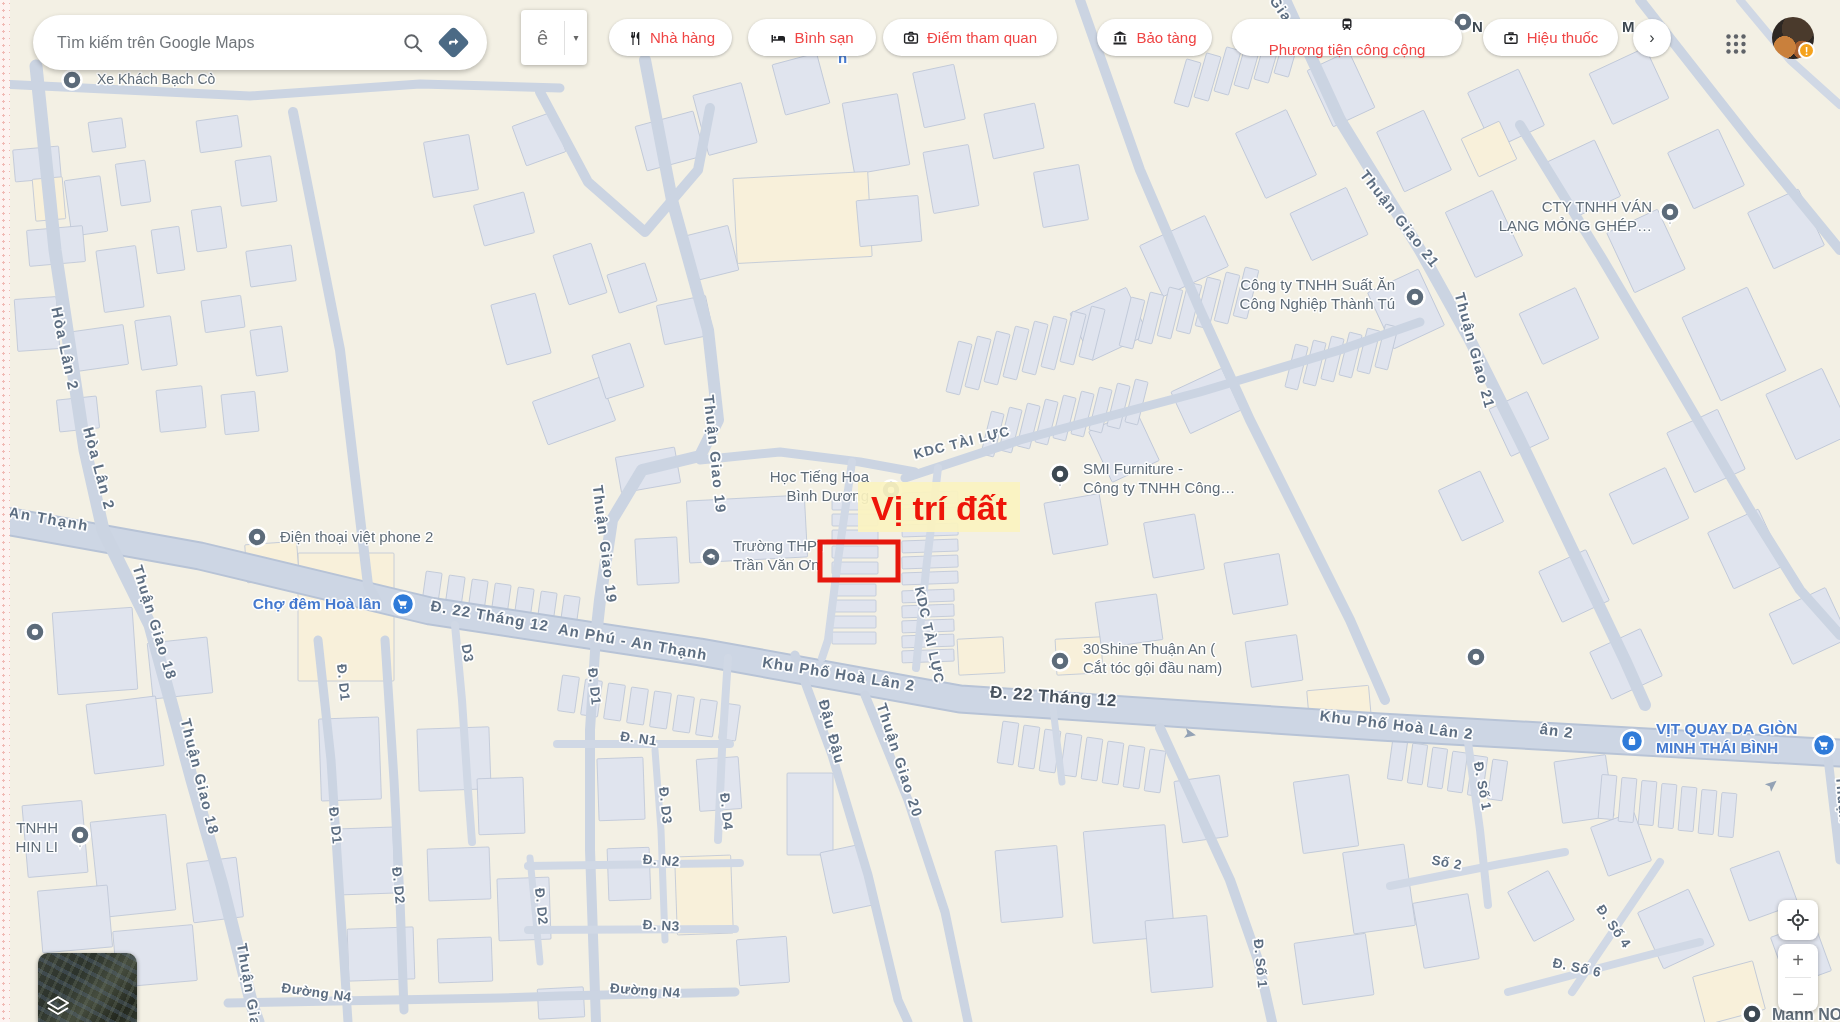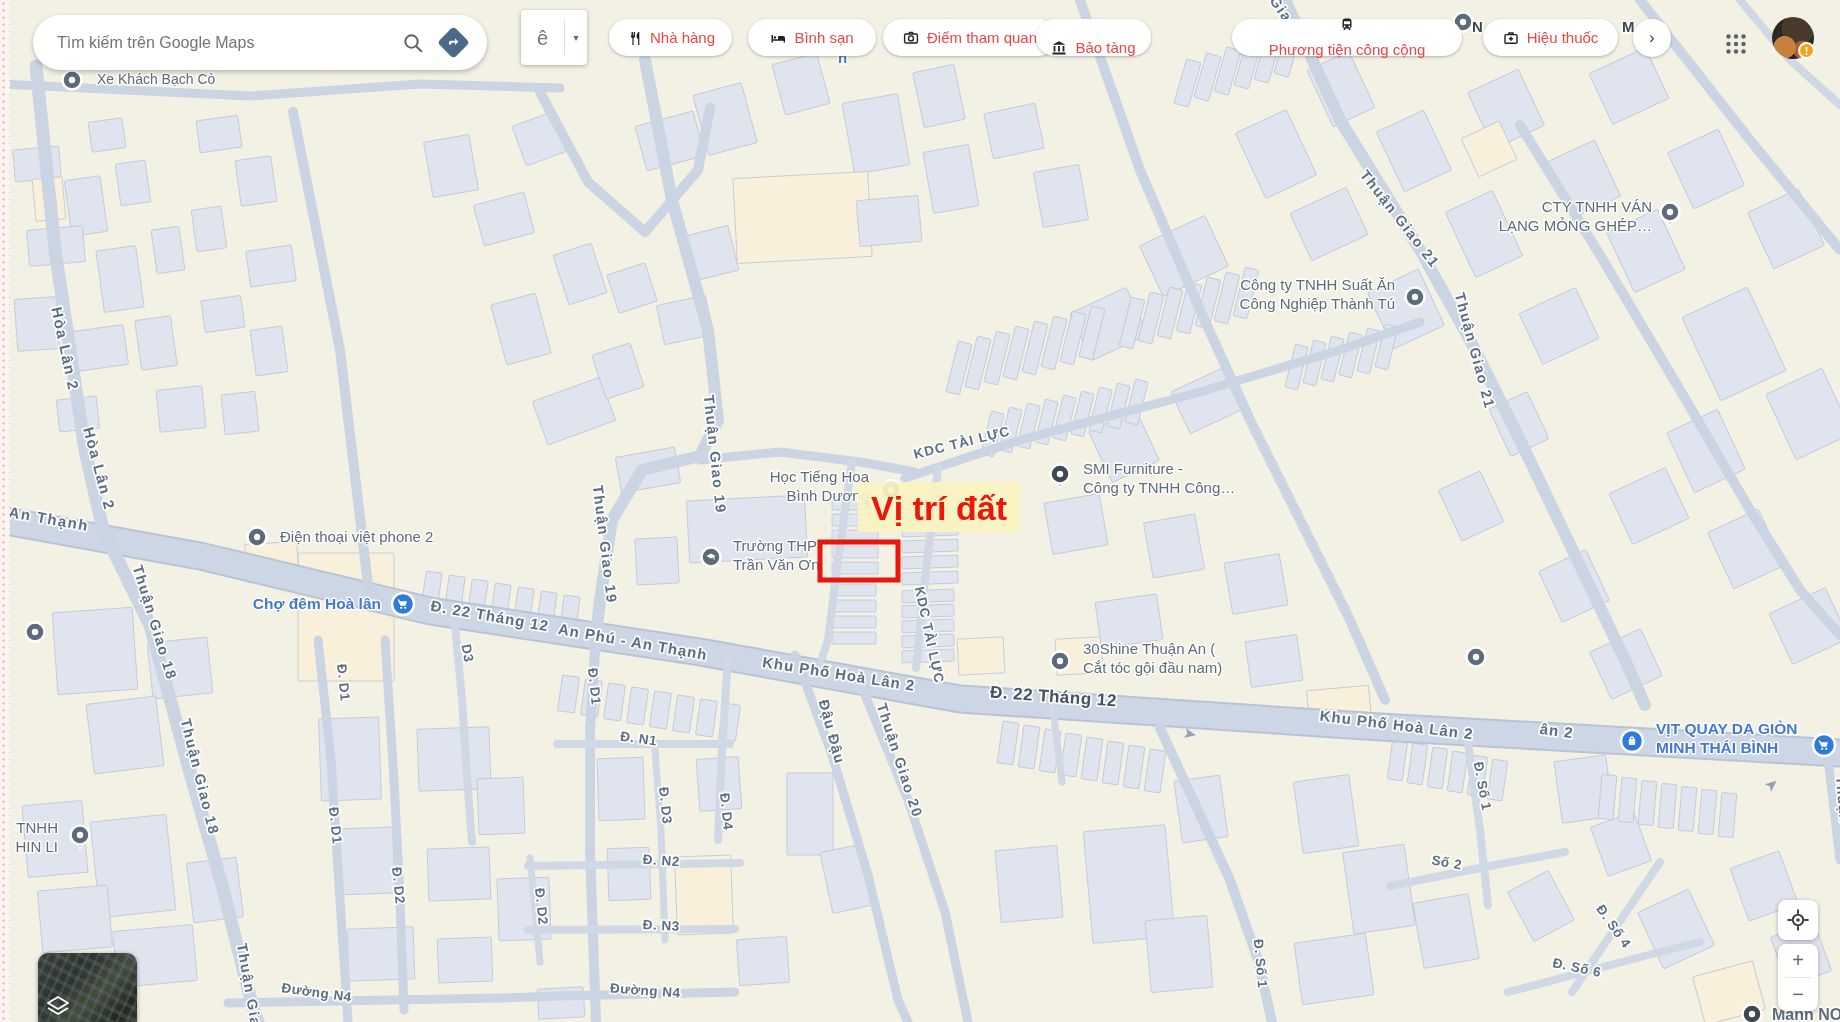--- a/index.html
+++ b/index.html
@@ -504,21 +504,21 @@
         <span>Bình sạn</span>
       </div>
       <div class="chip" style="left: 883px; width: 174px;">
         <svg width="16" height="16" viewBox="0 0 16 16">
           <rect x="1.6" y="4" width="12.8" height="9" rx="1.3" fill="none" stroke="#202124" stroke-width="1.4"></rect>
           <path d="M5.6 4l1-1.6h2.8L10.4 4" fill="none" stroke="#202124" stroke-width="1.4"></path>
           <circle cx="8" cy="8.4" r="2.5" fill="none" stroke="#202124" stroke-width="1.4"></circle>
         </svg>
         <span>Điểm tham quan</span>
       </div>
-      <div class="chip" style="left: 1036px; width: 115px; align-items: flex-end;">
+      <div class="chip" style="left: 1097px; width: 115px;">
         <svg width="16" height="16" viewBox="0 0 16 16">
           <path d="M8 1.2L1.5 4.8h13L8 1.2zM2.6 6h1.8v5.4H2.6zM7.1 6h1.8v5.4H7.1zM11.6 6h1.8v5.4h-1.8zM1.5 12.6h13v1.8h-13z" fill="#202124"></path>
         </svg>
         <span>Bảo tàng</span>
       </div>
       <div class="chip" style="left: 1232px; width: 230px; flex-direction: column;">
         <svg width="16" height="16" viewBox="0 0 16 16">
           <path d="M8 1.5c-3 0-4.5.4-4.5 2.8v5.2c0 1 .8 1.8 1.8 1.8l-.9 1.4v.3h1.4l.9-1.4h2.6l.9 1.4h1.4v-.3l-.9-1.4c1 0 1.8-.8 1.8-1.8V4.3c0-2.4-1.5-2.8-4.5-2.8zM4.9 4.2h6.2v3.1H4.9V4.2z" fill="#202124"></path>
           <circle cx="5.7" cy="9.5" r="1" fill="#fff"></circle>
           <circle cx="10.3" cy="9.5" r="1" fill="#fff"></circle>

